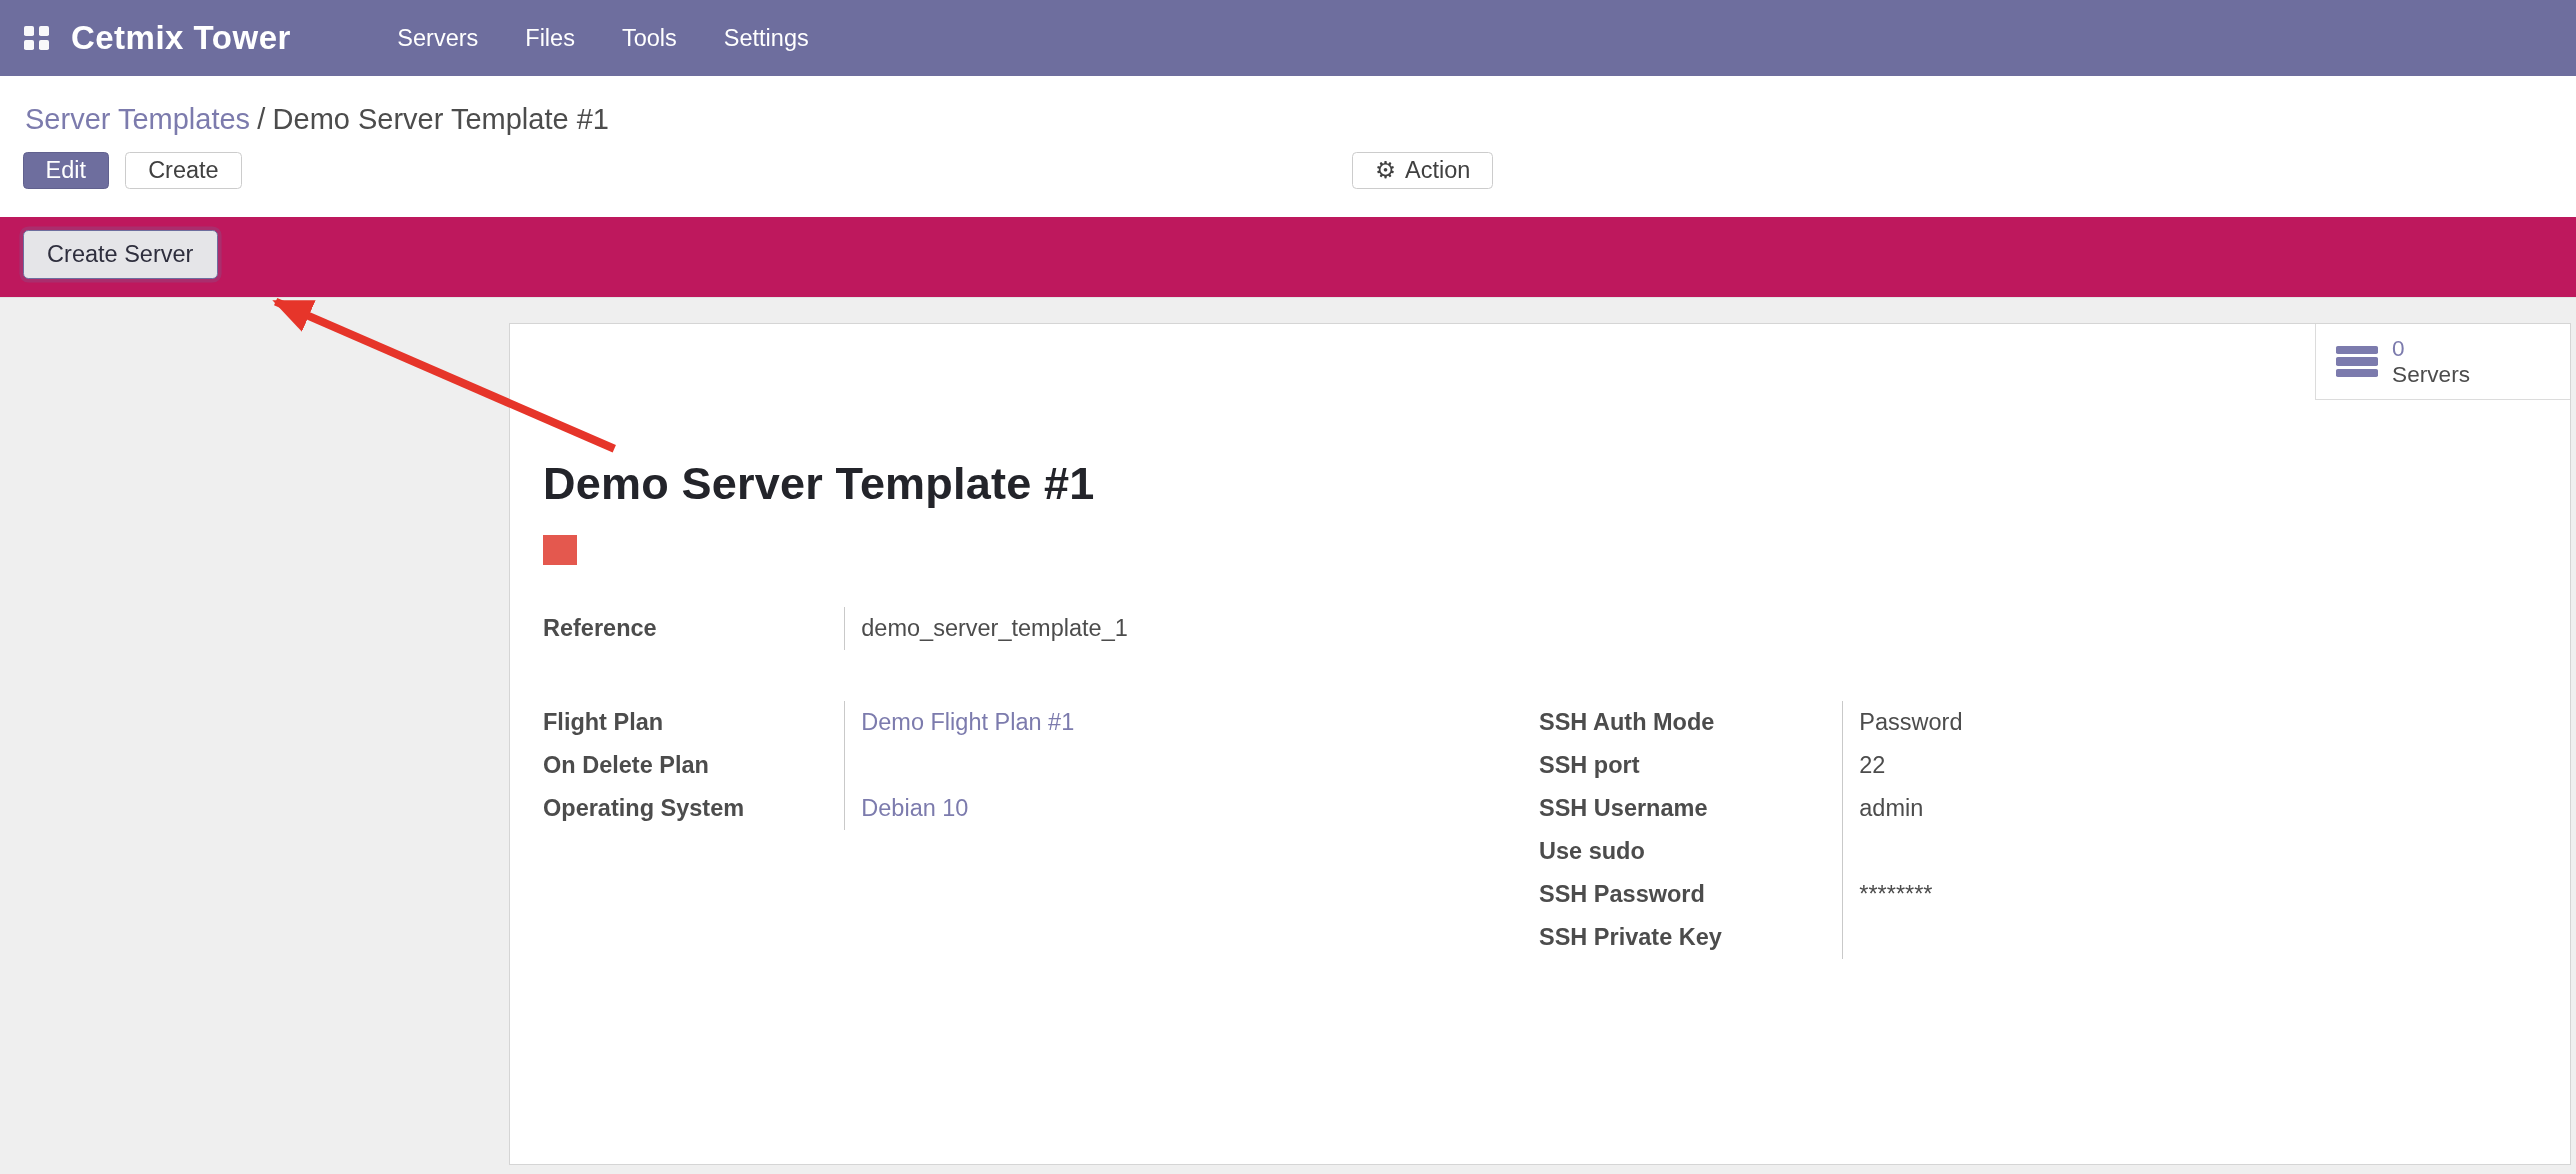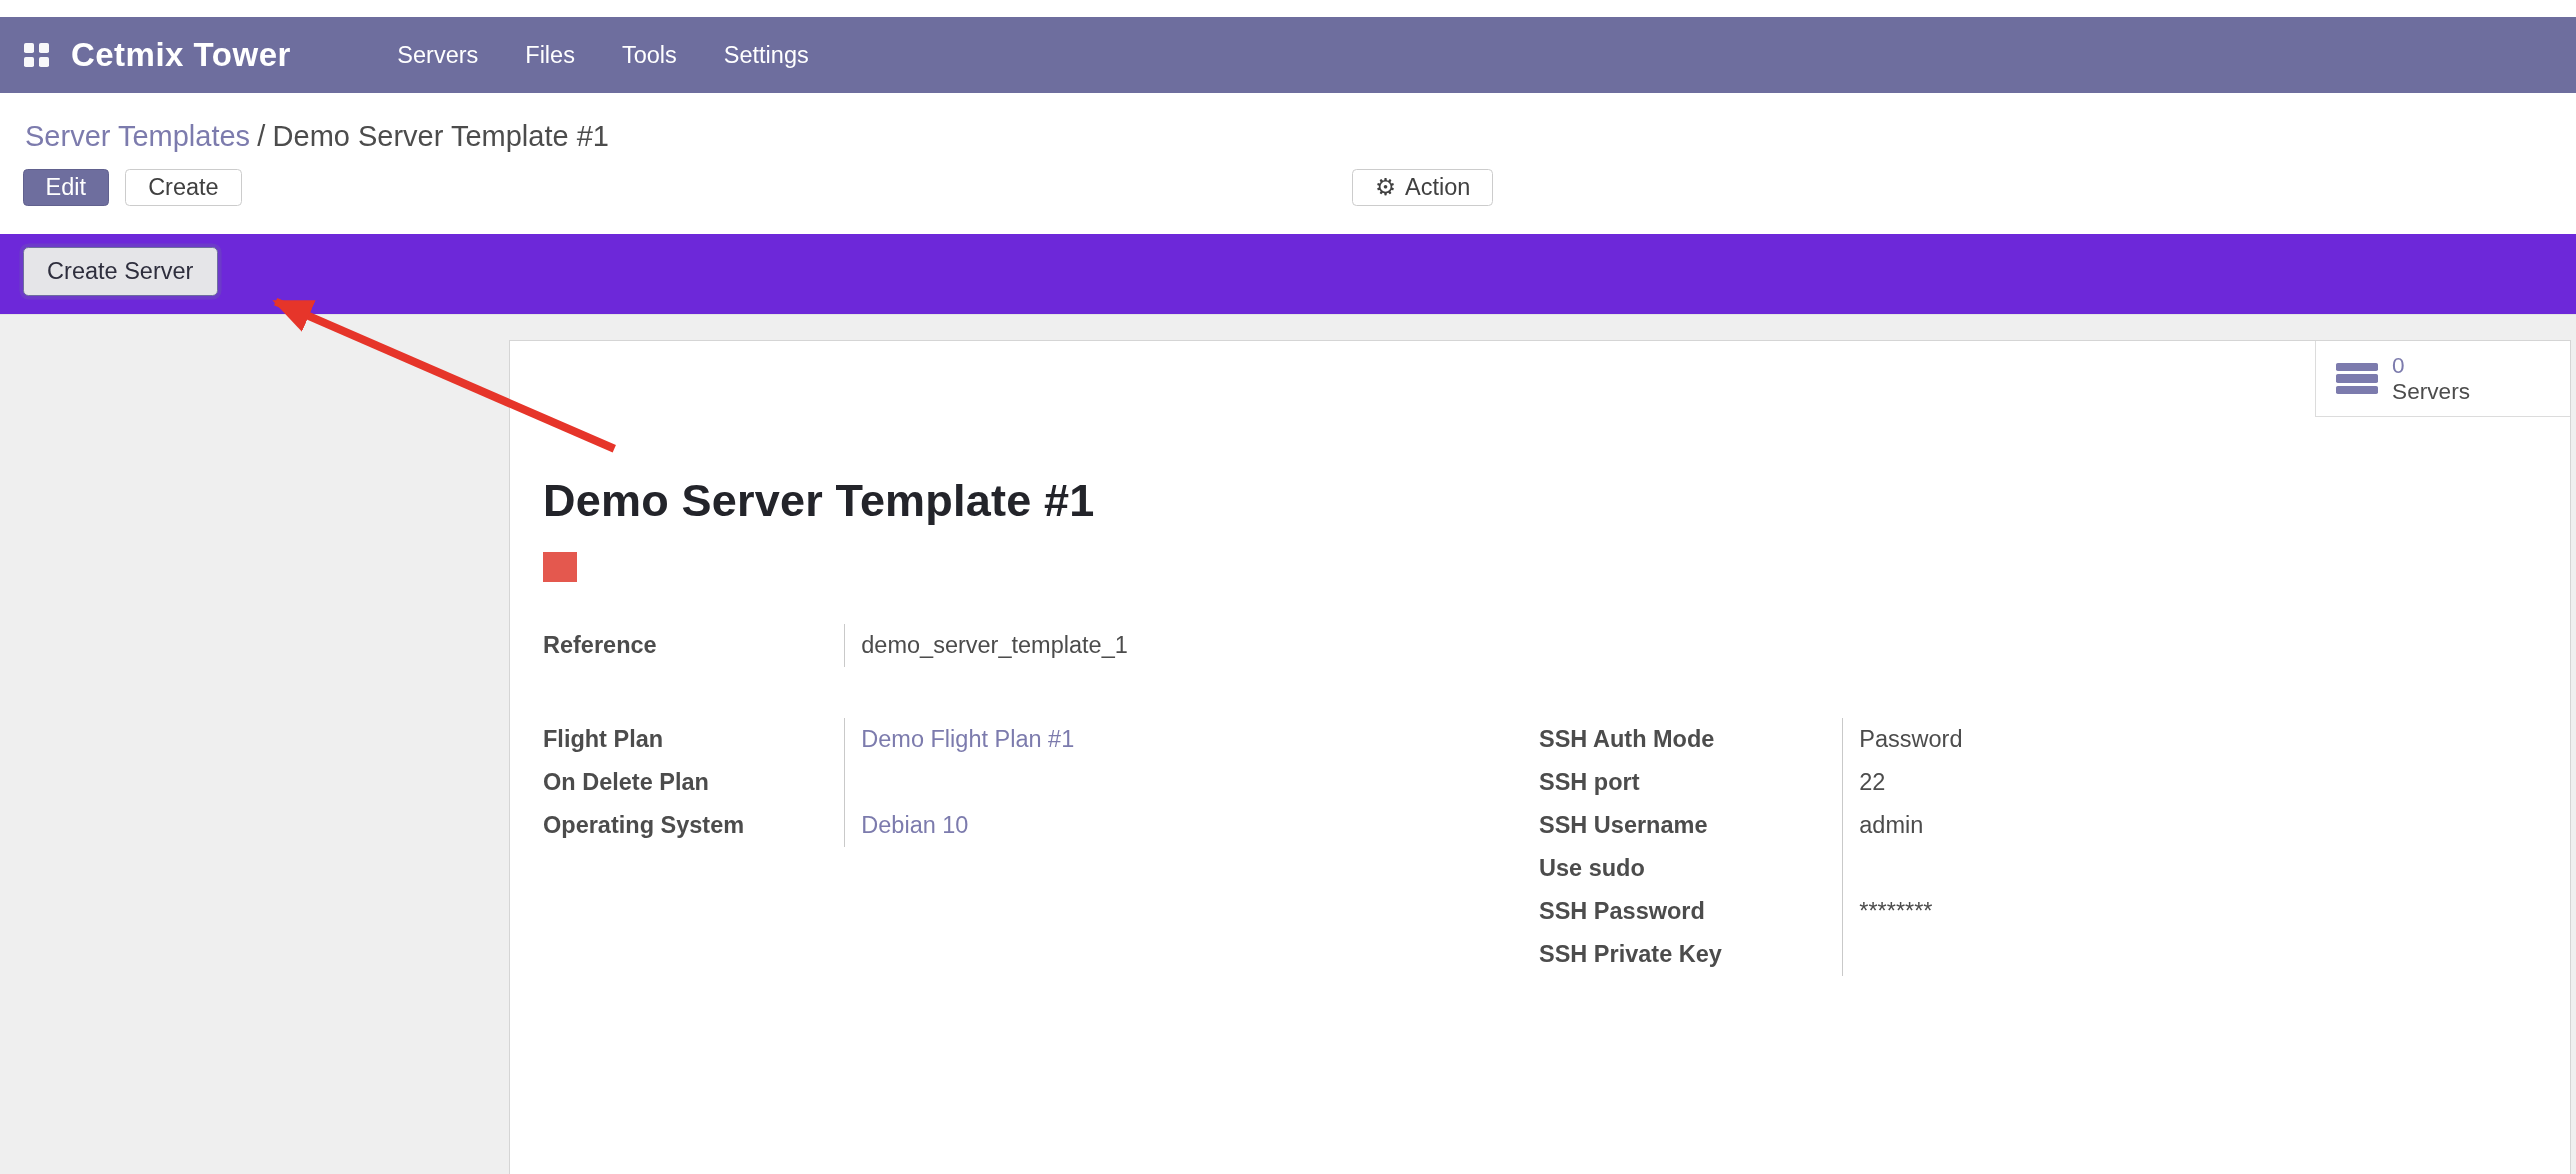--- a/index.html
+++ b/index.html
@@ -12,21 +12,20 @@
   }
 
   
   .navbar {
     height: 76px;
     background: #6e6e9e;
     display: flex;
     align-items: center;
     padding-left: 24.4px;
     color: #ffffff;
-    margin-top: 17px;
   }
   .apps-grid {
     display: grid;
     grid-template-columns: 10px 10px;
     grid-template-rows: 10px 10px;
     gap: 4.5px;
     cursor: pointer;
   }
   .apps-grid span { background: #ffffff; border-radius: 1.8px; opacity: 0.95; }
   .brand {
@@ -70,21 +69,21 @@
   }
   .btn-primary { background: #6e6e9e; border-color: #61618e; color: #ffffff; }
   .btn-secondary { margin-left: 12px; }
   .btn-action { position: absolute; left: 1352px; top: 11px; }
   .gear-glyph { font-size: 23.5px; line-height: 1; }
 
   
   .status-bar {
     height: 81px;
     padding: 12.6px 0 0 22.6px;
-    background: #6d28d9;
+    background: #be185d;
     border-bottom: 0.9px solid #e3e3e3;
   }
   .btn-create-server {
     background: #e5e5e8;
     border: 1.8px solid #6e6e9e;
     color: #2e2e3d;
     border-radius: 5.4px;
     padding: 10px 23.5px;
     box-shadow: 0 0 0 3.6px rgba(110,110,158,0.25);
   }

